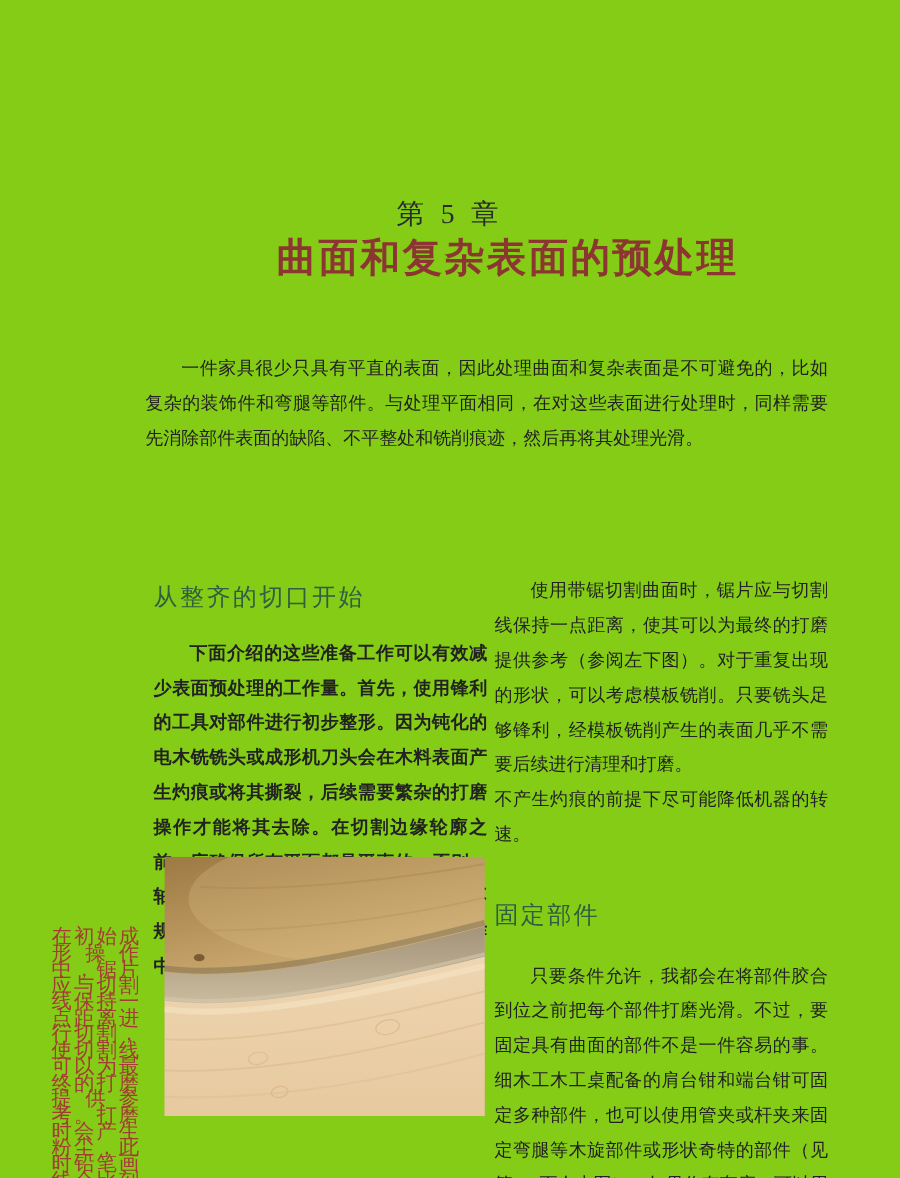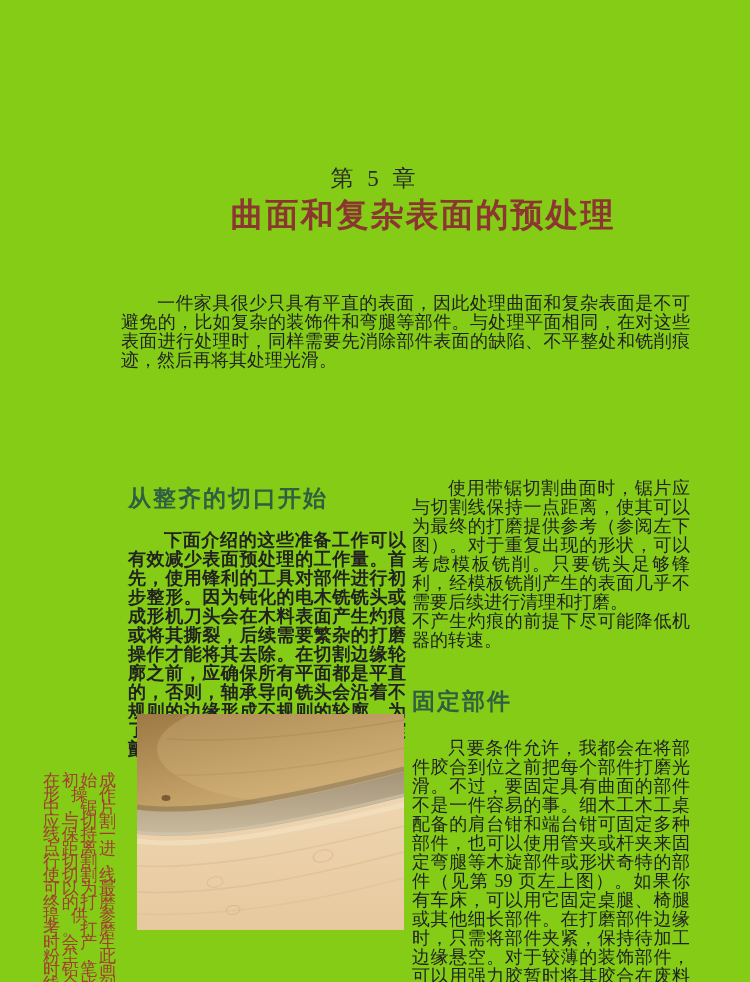--- a/index.html
+++ b/index.html
@@ -32,37 +32,37 @@
     font-weight: bold;
     letter-spacing: 2px;
     color: #8c3631;
     font-family: "Liberation Sans", "DejaVu Sans", sans-serif;
     padding-left: 48px;
   }
 
   
   .body-text {
     margin: 0;
-    font-size: 18px;
-    line-height: 19px;
+    font-size: 15px;
+    line-height: 29px;
     text-align: justify;
     color: #222222;
   }
   .indent { text-indent: 2em; }
 
   .intro {
     position: absolute;
     left: 121px; top: 294px; width: 569px;
   }
 
   .column-heading {
     margin: 0;
-    font-size: 23px;
+    font-size: 20px;
     line-height: 31px;
-    font-weight: bold;
+    font-weight: normal;
     letter-spacing: 2px;
     color: #2f5e41;
   }
 
   .left-col {
     position: absolute;
     left: 128px; top: 483px; width: 278px;
   }
   .left-col .body-text { margin-top: 17px; font-weight: bold; }
 

